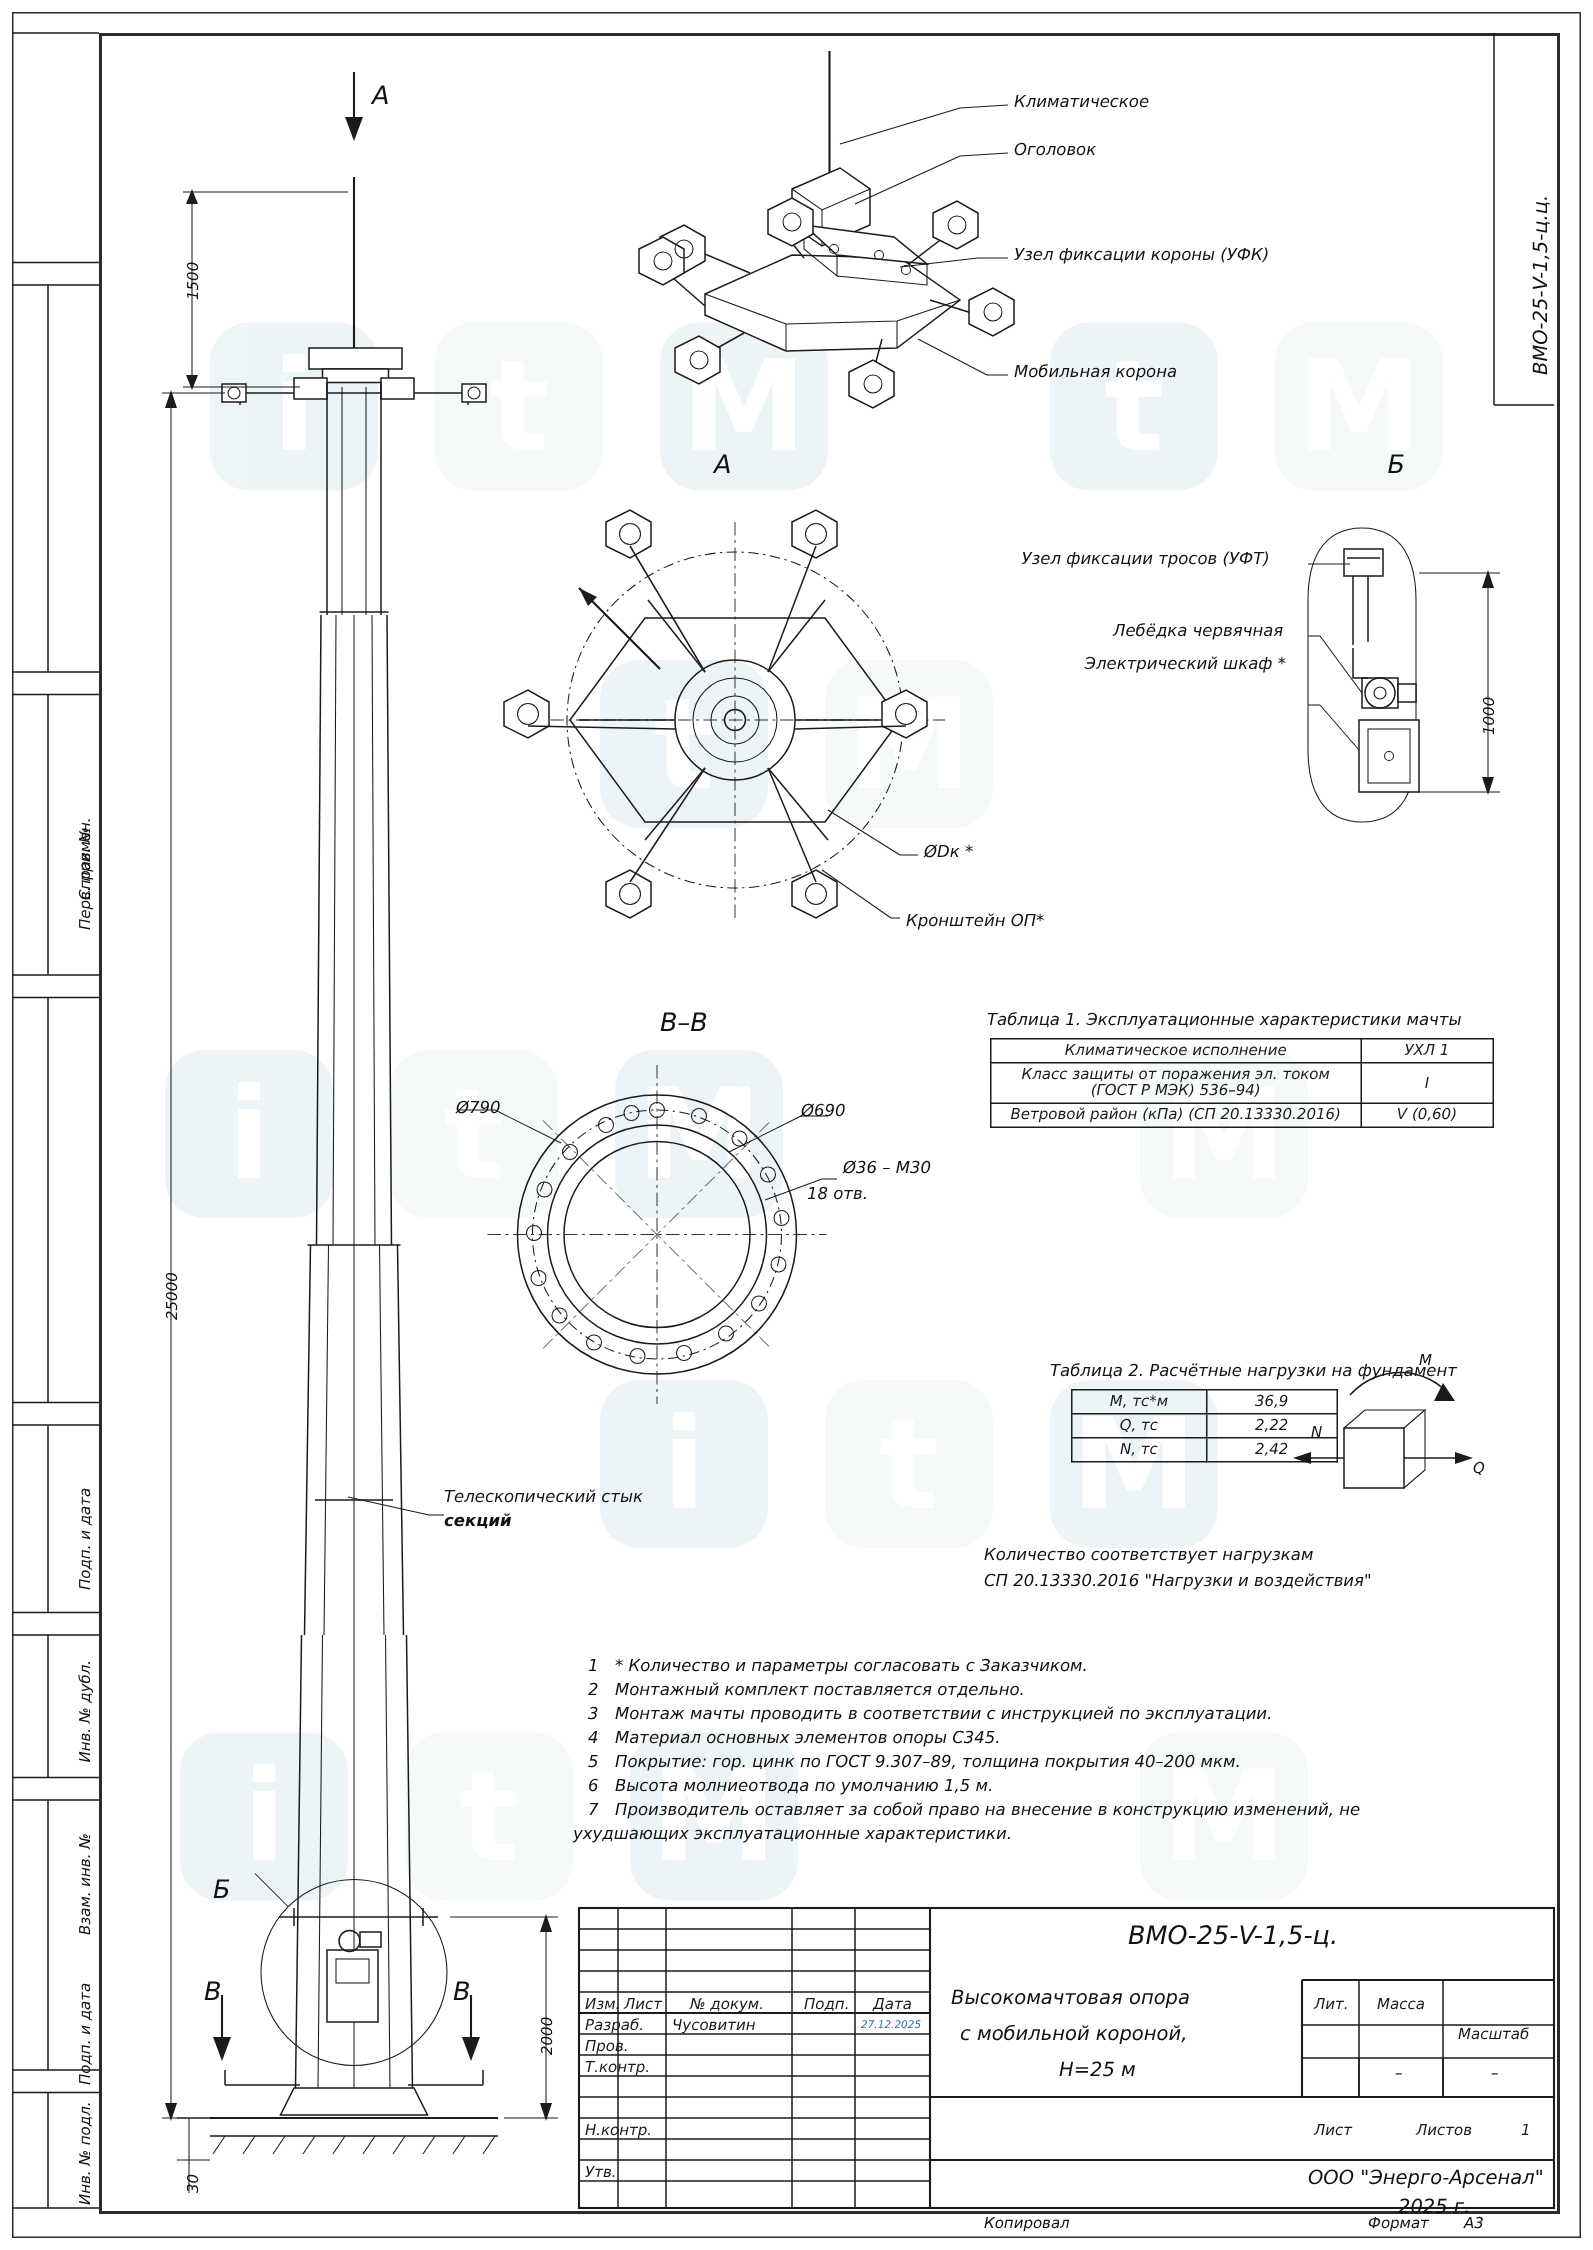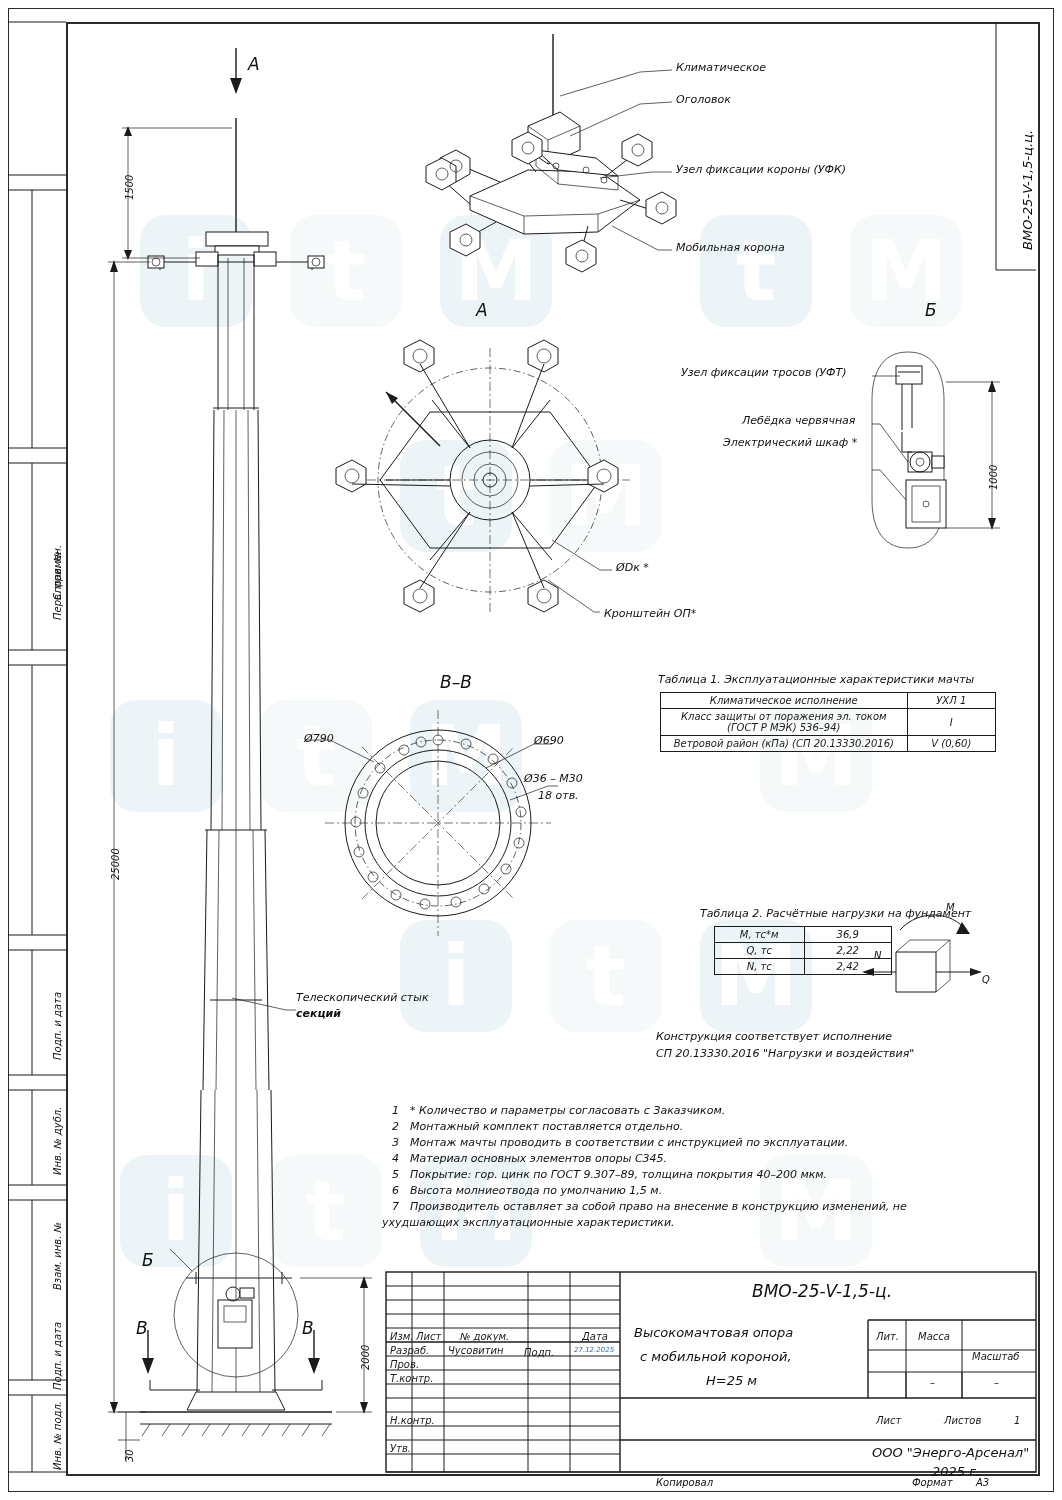--- a/index.html
+++ b/index.html
@@ -451,21 +451,21 @@
 
     <line class="thin" x1="510" y1="800" x2="548" y2="786"></line>
     <line class="thin" x1="548" y1="786" x2="558" y2="786"></line>
 
     <line class="thin" x1="232" y1="998" x2="286" y2="1010"></line>
     <line class="thin" x1="286" y1="1010" x2="296" y2="1010"></line>
   </svg>
   <div class="lbl big" style="left:440px;top:672px;" data-name="section-bb-title">В–В</div>
   <div class="lbl" style="left:304px;top:732px;" data-name="dim-d790">Ø790</div>
   <div class="lbl" style="left:534px;top:734px;" data-name="dim-d690">Ø690</div>
-  <div class="lbl" style="left:524px;top:772px;" data-name="dim-holes-spec">Ø36 – М30</div>
+  <div class="lbl" style="left:562px;top:772px;" data-name="dim-holes-spec">Ø36 – М30</div>
   <div class="lbl" style="left:538px;top:789px;" data-name="dim-holes-count">18 отв.</div>
   <div class="lbl" style="left:296px;top:991px;" data-name="callout-telescopic-joint-1">Телескопический стык</div>
   <div class="lbl" style="left:296px;top:1007px;font-weight:bold;" data-name="callout-telescopic-joint-2">секций</div>
 
   <div class="lbl" style="left:658px;top:673px;" data-name="table1-caption">Таблица 1. Эксплуатационные характеристики мачты</div>
   <table class="tbl" style="left:660px;top:692px;width:336px;" data-name="table1">
     <tbody>
       <tr data-name="table-row">
         <td style="width:252px;" data-name="t1-r0-name">Климатическое исполнение</td>
         <td style="width:84px;" data-name="t1-r0-value">УХЛ 1</td>
@@ -507,21 +507,21 @@
     <line class="ln" x1="896" y1="972" x2="866" y2="972"></line>
     <path d="M874,968 L862,972 L874,976 Z" fill="#1b1b1b"></path>
     <line class="ln" x1="936" y1="972" x2="978" y2="972"></line>
     <path d="M970,968 L982,972 L970,976 Z" fill="#1b1b1b"></path>
     <path class="ln" d="M900,930 C920,908 952,912 966,930"></path>
     <path d="M962,922 L970,934 L956,934 Z" fill="#1b1b1b"></path>
   </svg>
   <div class="lbl sm" style="left:946px;top:902px;" data-name="load-label-m">M</div>
   <div class="lbl sm" style="left:874px;top:950px;" data-name="load-label-n">N</div>
   <div class="lbl sm" style="left:982px;top:974px;" data-name="load-label-q">Q</div>
-  <div class="lbl" style="left:656px;top:1030px;" data-name="loads-note-line1">Конструкция соответствует исполнение</div>
+  <div class="lbl" style="left:656px;top:1030px;" data-name="loads-note-line1">Количество соответствует нагрузкам</div>
   <div class="lbl" style="left:656px;top:1047px;" data-name="loads-note-line2">СП 20.13330.2016 "Нагрузки и воздействия"</div>
 
   <div style="position:absolute;left:392px;top:1104px;width:600px;" data-name="notes-list">
     <div style="position:relative;height:16px;">
       <span class="lbl" style="left:0;top:0;" data-name="note-num">1</span>
       <span class="lbl" style="left:18px;top:0;" data-name="note-text">* Количество и параметры согласовать с Заказчиком.</span>
     </div>
     <div style="position:relative;height:16px;">
       <span class="lbl" style="left:0;top:0;" data-name="note-num">2</span>
       <span class="lbl" style="left:18px;top:0;" data-name="note-text">Монтажный комплект поставляется отдельно.</span>
@@ -582,21 +582,21 @@
     <line class="ln" x1="868" y1="1372" x2="1036" y2="1372"></line>
     <line class="ln" x1="906" y1="1372" x2="906" y2="1398"></line>
     <line class="ln" x1="962" y1="1372" x2="962" y2="1398"></line>
     <line class="ln2" x1="620" y1="1440" x2="1036" y2="1440"></line>
     <line class="ln" x1="386" y1="1472" x2="1036" y2="1472"></line>
   </svg>
 
   <div class="stampTxt" style="left:390px;top:1331px;" data-name="stamp-col-izm">Изм.</div>
   <div class="stampTxt" style="left:416px;top:1331px;" data-name="stamp-col-list">Лист</div>
   <div class="stampTxt" style="left:460px;top:1331px;" data-name="stamp-col-docnum">№ докум.</div>
-  <div class="stampTxt" style="left:524px;top:1331px;margin-top:16px;" data-name="stamp-col-sign">Подп.</div>
+  <div class="stampTxt" style="left:536px;top:1331px;" data-name="stamp-col-sign">Подп.</div>
   <div class="stampTxt" style="left:582px;top:1331px;" data-name="stamp-col-date">Дата</div>
 
   <div class="stampTxt" style="left:390px;top:1345px;" data-name="stamp-role-razrab">Разраб.</div>
   <div class="stampTxt" style="left:390px;top:1359px;" data-name="stamp-role-prov">Пров.</div>
   <div class="stampTxt" style="left:390px;top:1373px;" data-name="stamp-role-tkontr">Т.контр.</div>
   <div class="stampTxt" style="left:390px;top:1415px;" data-name="stamp-role-nkontr">Н.контр.</div>
   <div class="stampTxt" style="left:390px;top:1443px;" data-name="stamp-role-utv">Утв.</div>
   <div class="stampTxt" style="left:448px;top:1345px;" data-name="stamp-developer-name">Чусовитин</div>
   <div class="stampTxt" style="left:574px;top:1346px;font-size:7px;color:#2b6fa8;" data-name="stamp-date">27.12.2025</div>
 

